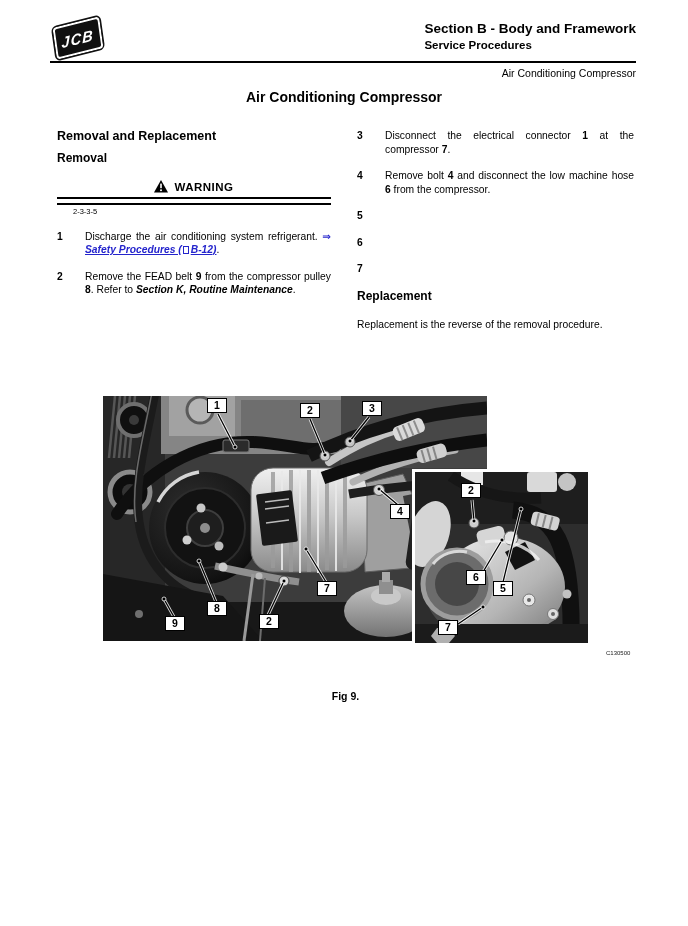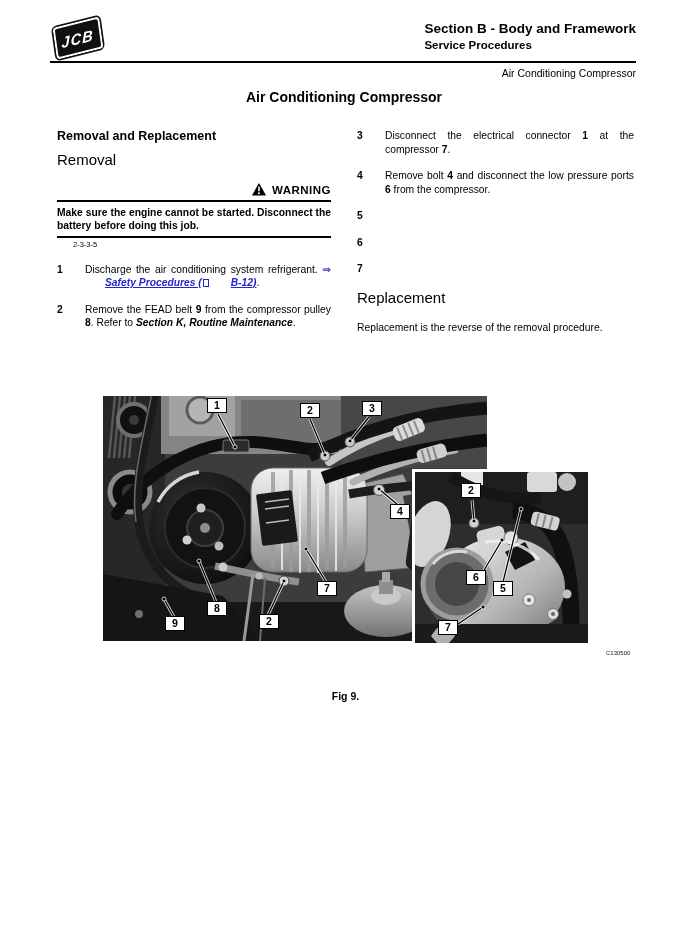--- a/index.html
+++ b/index.html
@@ -17,33 +17,33 @@
   .hdr-sub { font-size:11.5px; font-weight:bold; margin-top:3px; }
   .rule { position:absolute; left:50px; right:52px; top:61px; height:2px; background:#000; }
   .breadcrumb { position:absolute; right:52px; top:67px; font-size:10.5px; }
   .title { position:absolute; left:0; right:0; top:89px; text-align:center; font-size:14px; font-weight:bold; }
 
   
   .col { position:absolute; top:129px; }
   .col-left { left:57px; width:274px; }
   .col-right { left:357px; width:277px; }
   h2.h { font-size:12.5px; font-weight:bold; margin-bottom:8px; }
-  h3.h { font-size:15px; font-weight:normal; margin-bottom:15px; }
-  .warn-head { display:flex; align-items:center; justify-content:flex-end; gap:6px; }
+  h3.h { font-size:12px; font-weight:bold; margin-bottom:15px; }
+  .warn-head { display:flex; align-items:center; justify-content:center; gap:6px; }
   .warn-title { font-size:11.5px; font-weight:bold; letter-spacing:.5px; }
   .wrule { height:1.8px; background:#000; margin-top:4px; }
   .warn-body { font-size:10.3px; font-weight:bold; text-align:justify; line-height:13px; margin:4px 0 3px; }
   .warn-code { font-size:7.5px; margin:2px 16px 14px; }
   .step { display:flex; margin-bottom:13px; }
   .step .num { width:28px; flex:none; font-weight:bold; font-size:10.3px; line-height:13.5px; }
   .step .txt { flex:1; font-size:10.3px; line-height:13.5px; text-align:justify; }
   .b { font-weight:bold; }
   .bi { font-weight:bold; font-style:italic; }
   .lnk { color:var(--link,#2424cc); font-weight:bold; }
-  .u { text-decoration:underline;margin-left:20px; }
+  .u { text-decoration:underline; }
   .doc-icon { display:inline-block; width:6px; height:8px; background:#fff; border:1px solid var(--link,#2424cc);
               margin:0 2px 0 1px; vertical-align:-1px; }
   .rep-head { margin:10px 0 15px; }
   .rep-body { font-size:10.3px; line-height:13.5px; }
 
   
   .figure { position:absolute; left:103px; top:396px; width:488px; height:250px; }
   .photo-main { position:absolute; left:0; top:0; width:384px; height:245px; }
   .photo-inset { position:absolute; left:309px; top:73px; width:179px; height:177px; border:3px solid #fff; background:#2d2d2d; }
   .leaders { position:absolute; left:0; top:0; pointer-events:none; z-index:3; }
@@ -74,42 +74,41 @@
 
     <div class="warn-head">
       <svg width="14" height="13" viewBox="0 0 14 13">
         <polygon points="7,0 14,12.4 0,12.4" fill="#000"></polygon>
         <rect x="6.2" y="3.6" width="1.6" height="4.6" fill="#fff"></rect>
         <circle cx="7" cy="10.3" r="1" fill="#fff"></circle>
       </svg>
       <span class="warn-title">WARNING</span>
     </div>
     <div class="wrule"></div>
-    <p class="warn-body">Make sure the engine cannot be started. Disconnect the battery before doing this job.</p>
     <div class="wrule"></div>
     <div class="warn-code">2-3-3-5</div>
 
     <div class="step">
       <span class="num">1</span>
       <span class="txt"><span>Discharge the air conditioning system refrigerant. </span><span class="lnk">⇒ </span><span class="lnk bi u">Safety Procedures (</span><span class="doc-icon"></span><span class="lnk bi u">B-12)</span><span>.</span></span>
     </div>
     <div class="step">
       <span class="num">2</span>
       <span class="txt"><span>Remove the FEAD belt </span><span class="b">9</span><span> from the compressor pulley </span><span class="b">8</span><span>. Refer to </span><span class="bi">Section K, Routine Maintenance</span><span>.</span></span>
     </div>
   </section>
 
   <section class="col col-right">
     <div class="step">
       <span class="num">3</span>
       <span class="txt"><span>Disconnect the electrical connector </span><span class="b">1</span><span> at the compressor </span><span class="b">7</span><span>.</span></span>
     </div>
     <div class="step">
       <span class="num">4</span>
-      <span class="txt"><span>Remove bolt </span><span class="b">4</span><span> and disconnect the low pressure ports </span><span class="b">6</span><span> from the compressor.</span></span>
+      <span class="txt"><span>Remove bolt </span><span class="b">4</span><span> and disconnect the low machine hose </span><span class="b">6</span><span> from the compressor.</span></span>
     </div>
     <div class="step">
       <span class="num">5</span>
     </div>
     <div class="step">
       <span class="num">6</span>
     </div>
     <div class="step">
       <span class="num">7</span>
     </div>

